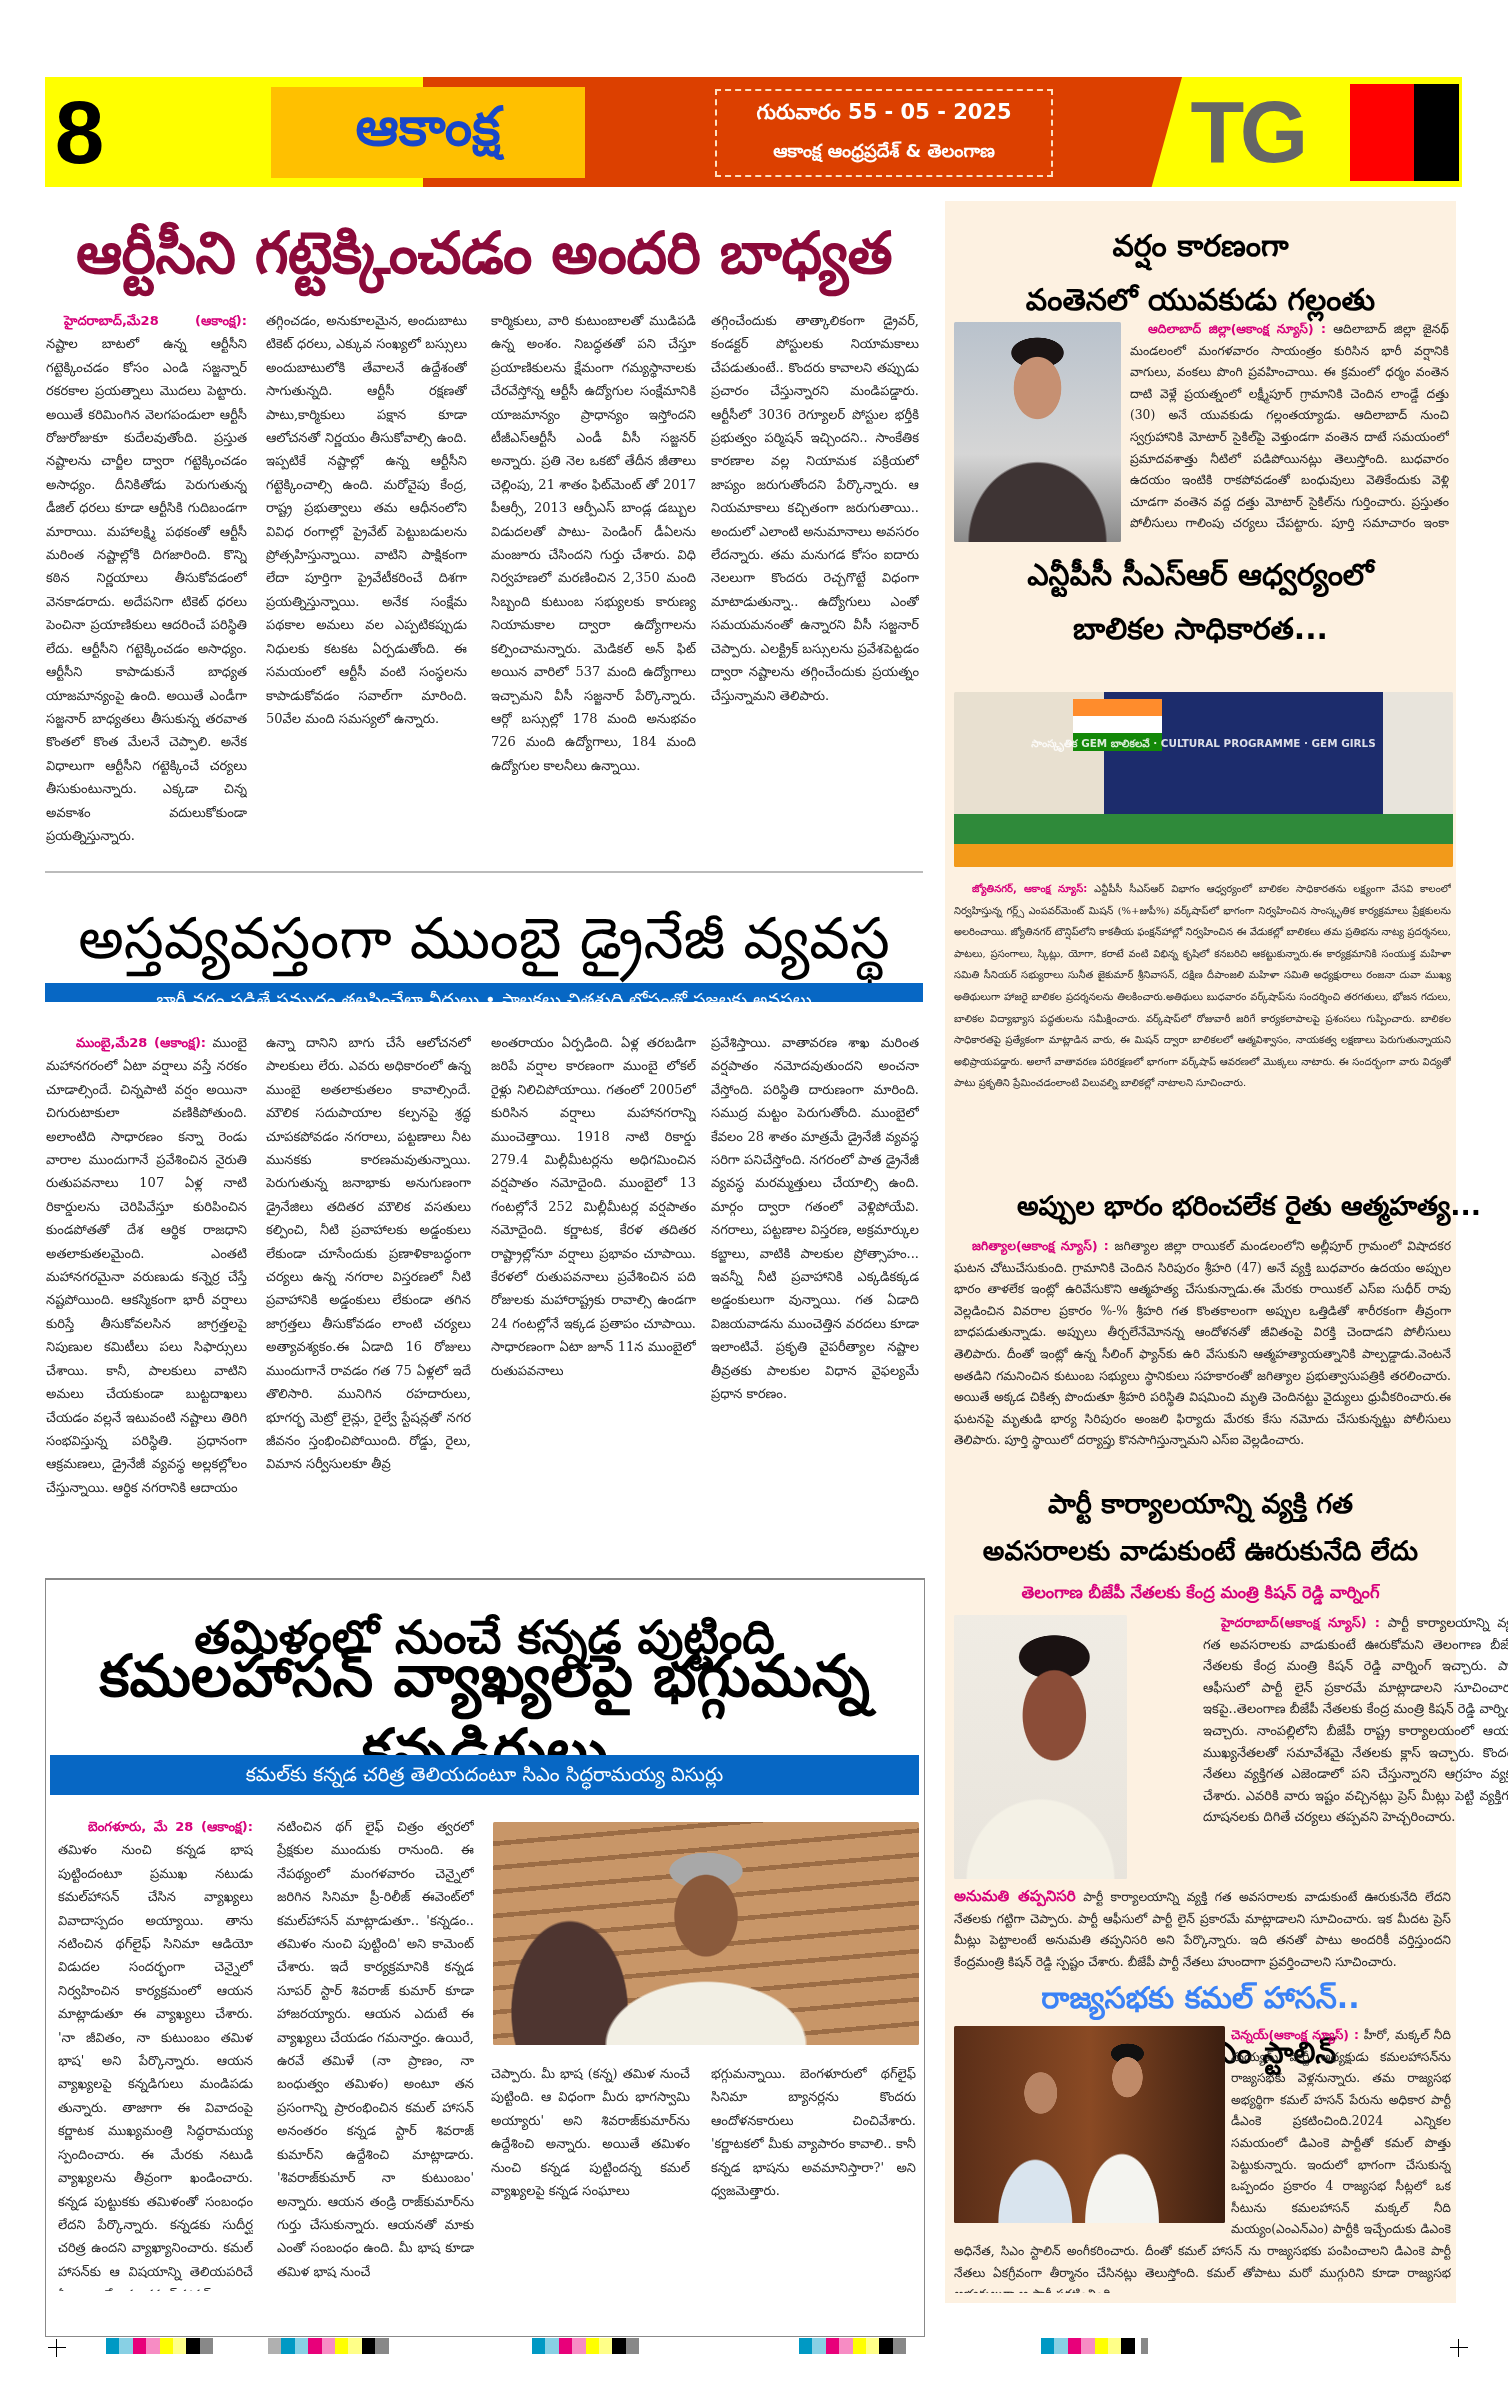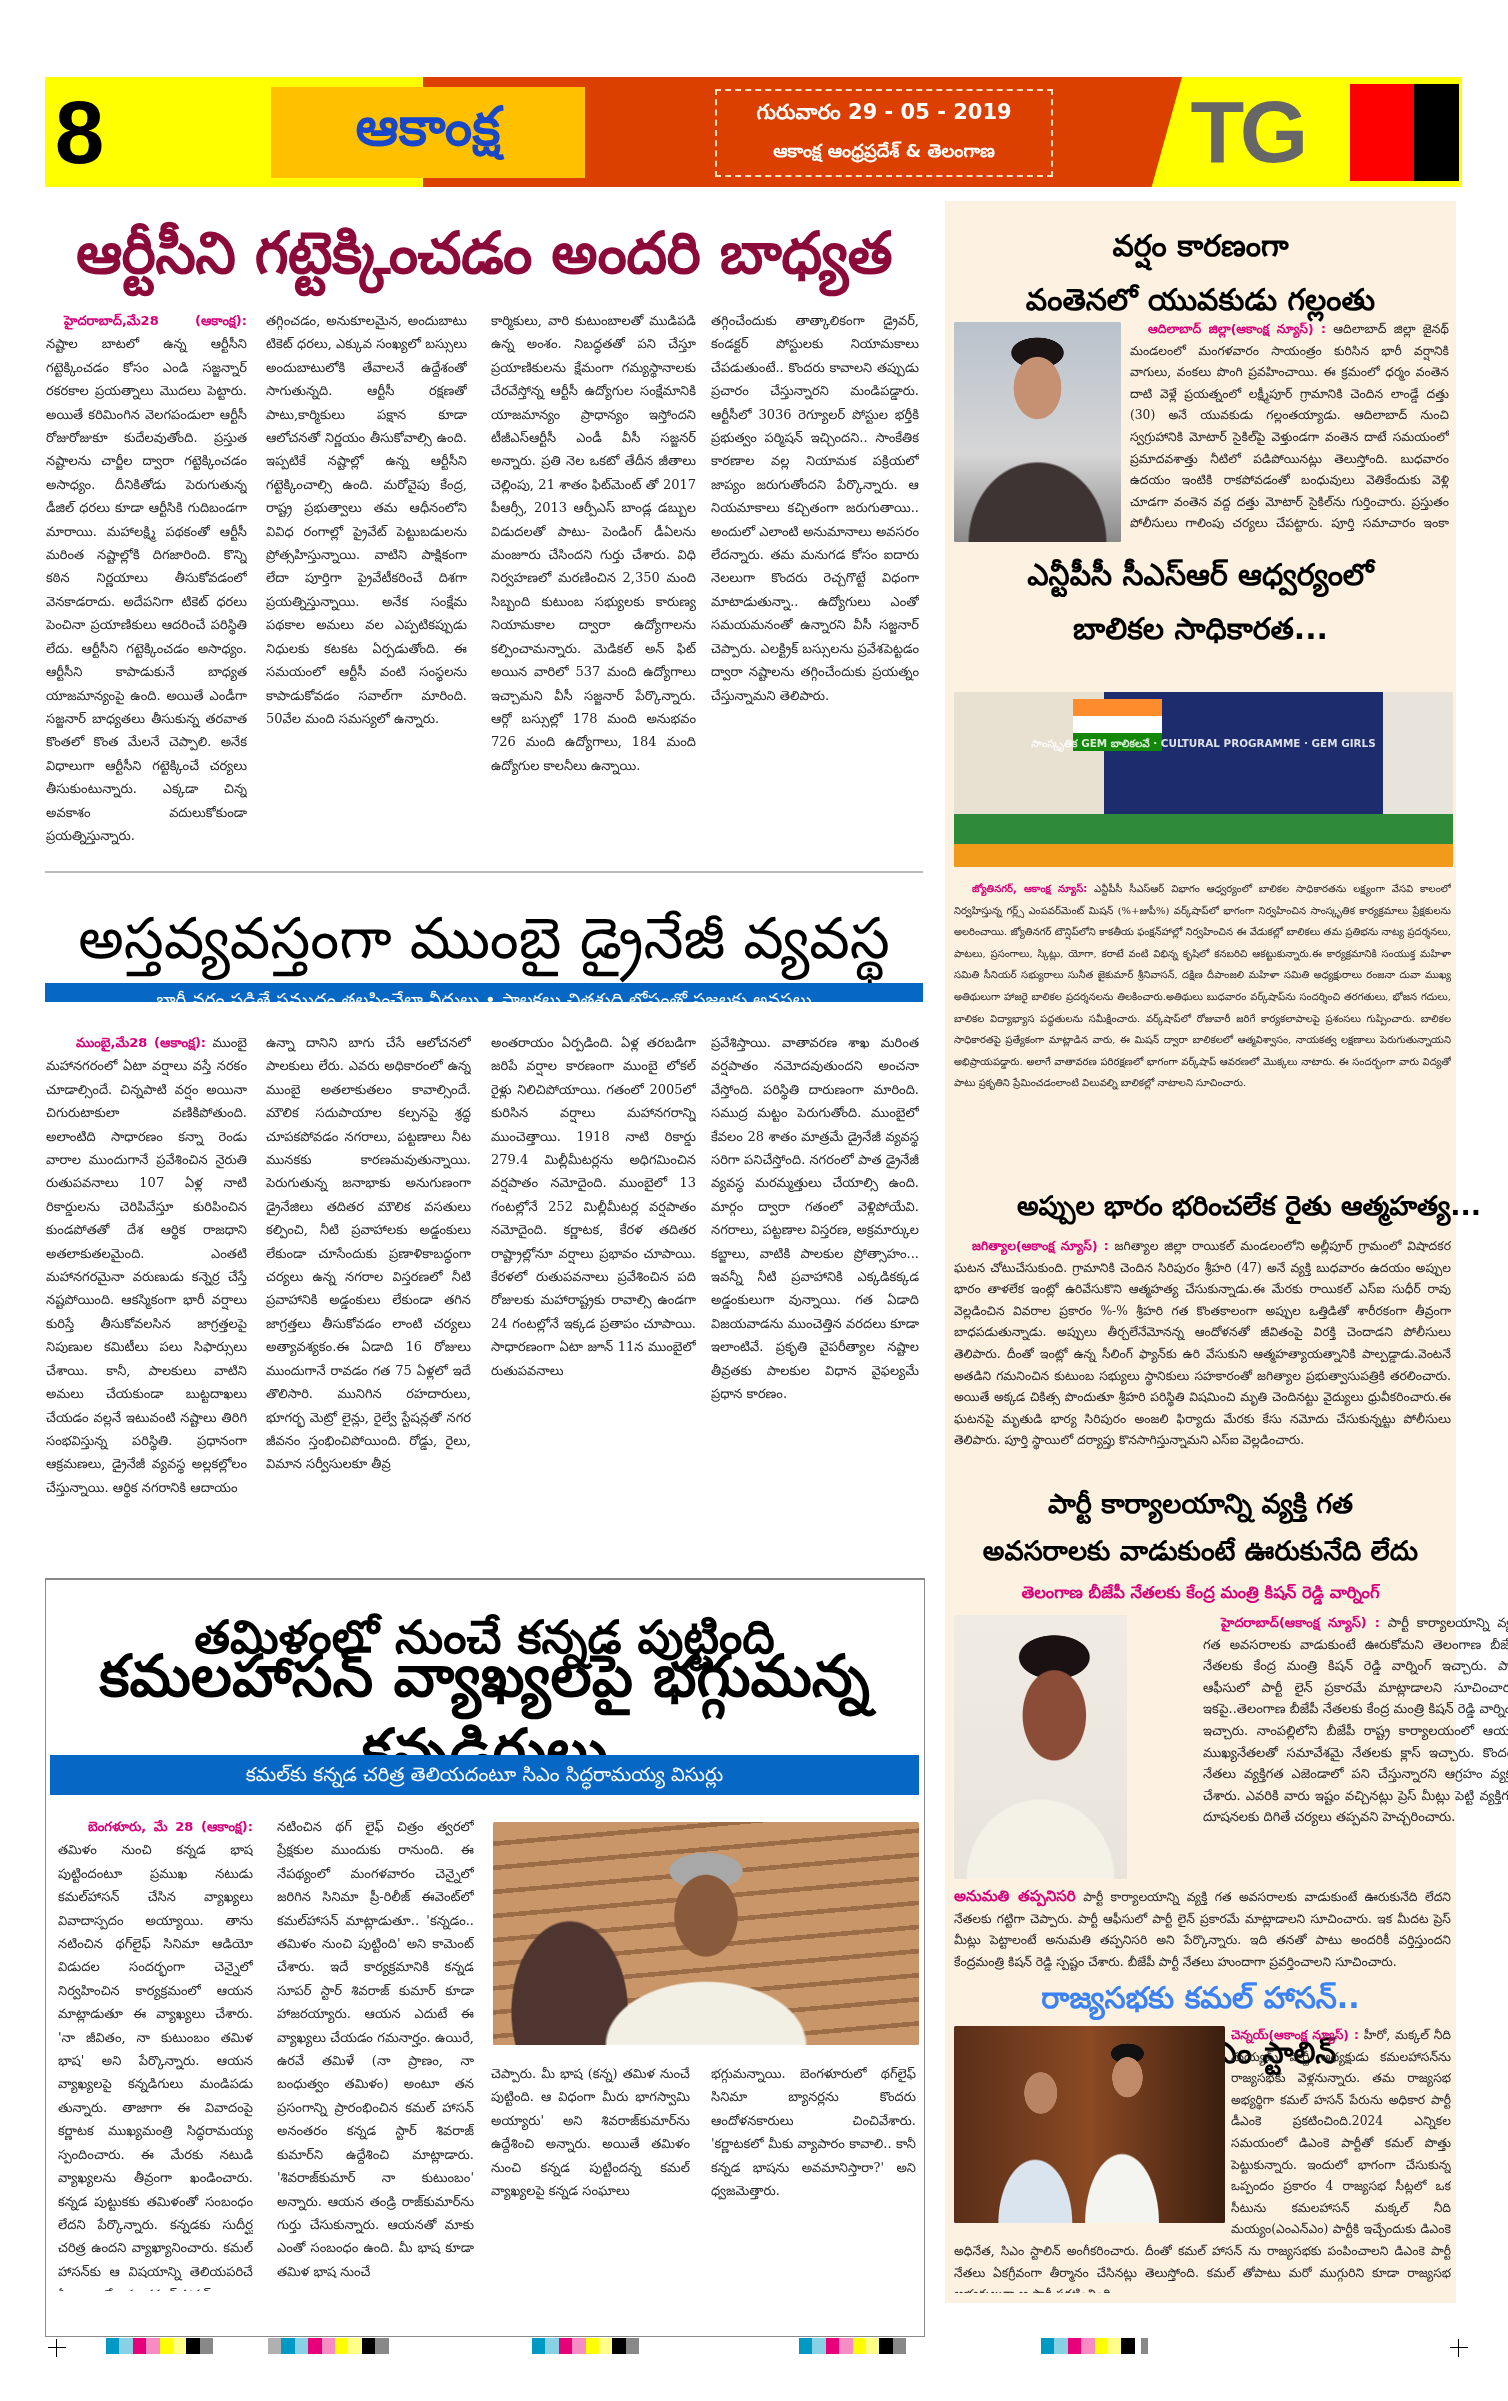--- a/index.html
+++ b/index.html
@@ -34,21 +34,21 @@
 .clip{overflow:hidden}
 </style>
 </head>
 <body>
 
 <div class="abs mast"></div>
 <div class="abs pgnum">8</div>
 <div class="abs orange"></div>
 <div class="abs logo">ఆకాంక్ష</div>
 <div class="abs datebox">
-  <div class="d1">గురువారం 29 - 05 - 2019</div>
+  <div class="d1">గురువారం 55 - 05 - 2025</div>
   <div class="d2">ఆకాంక్ష ఆంధ్రప్రదేశ్ &amp; తెలంగాణ</div>
 </div>
 <div class="abs tg">TG</div>
 <div class="abs flagr"></div>
 <div class="abs flagb"></div>
 
 <div class="abs h1" style="left:45px;top:212px;width:878px;font-size:58px;line-height:82px;color:#8b0a3a;letter-spacing:-0.7px">ఆర్టీసీని గట్టెక్కించడం అందరి బాధ్యత</div>
 <div class="abs text clip" style="left:46px;top:309px;width:201px;height:551px">
   <span style="display:block;text-indent:18px"><span class="dateline">హైదరాబాద్,మే28 (ఆకాంక్ష):</span> <span>నష్టాల బాటలో ఉన్న ఆర్టీసీని గట్టెక్కించడం కోసం ఎండి సజ్జన్నార్ రకరకాల ప్రయత్నాలు మొదలు పెట్టారు. అయితే కరిమింగిన వెలగపండులా ఆర్టీసీ రోజురోజుకూ కుదేలవుతోంది. ప్రస్తుత నష్టాలను చార్జీల ద్వారా గట్టెక్కించడం అసాధ్యం. దీనికితోడు పెరుగుతున్న డీజిల్ ధరలు కూడా ఆర్టీసికి గుదిబండగా మారాయి. మహాలక్ష్మి పథకంతో ఆర్టీసీ మరింత నష్టాల్లోకి దిగజారింది. కొన్ని కఠిన నిర్ణయాలు తీసుకోవడంలో వెనకాడరాదు. అదేపనిగా టికెట్ ధరలు పెంచినా ప్రయాణికులు ఆదరించే పరిస్థితి లేదు. ఆర్టీసీని గట్టెక్కించడం అసాధ్యం. ఆర్టీసీని కాపాడుకునే బాధ్యత యాజమాన్యంపై ఉంది. అయితే ఎండీగా సజ్జనార్ బాధ్యతలు తీసుకున్న తరవాత కొంతలో కొంత మేలనే చెప్పాలి. అనేక విధాలుగా ఆర్టీసీని గట్టెక్కించే చర్యలు తీసుకుంటున్నారు. ఎక్కడా చిన్న అవకాశం వదులుకోకుండా ప్రయత్నిస్తున్నారు.</span></span>
 </div>

